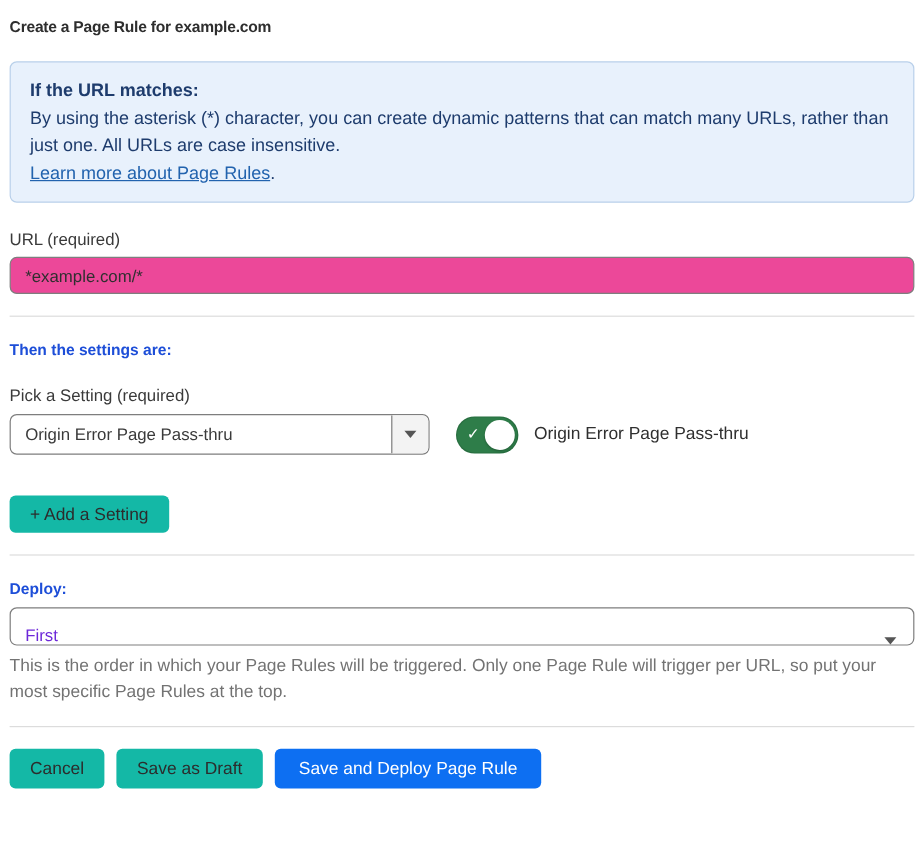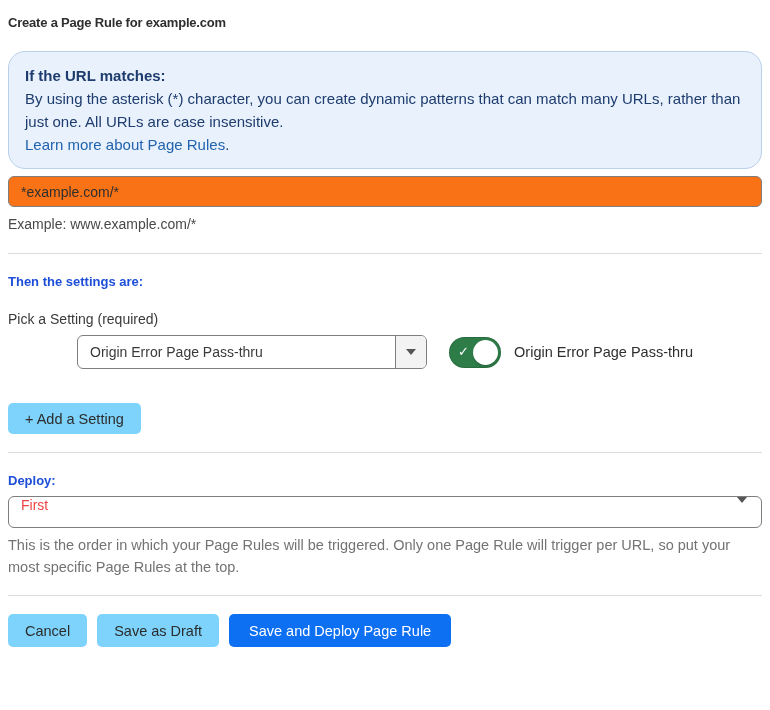--- a/index.html
+++ b/index.html
@@ -18,29 +18,30 @@
     line-height: 26px;
     font-weight: 700;
     color: #2e2e2e;
     letter-spacing: -0.2px;
   }
 
   .info-box {
     margin-top: 15px;
     background: var(--info-bg, #e8f1fc);
     border: 1px solid var(--info-border, #b9d0ea);
-    border-radius: 17px;
+    border-radius: 6px;
     padding: 12px 16px;
     color: var(--info-text, #1e3c6d);
     font-size: 15px;
     line-height: 23px;
   }
   .info-heading { font-weight: 700; }
   .info-link {
     color: var(--link-blue, #2263ae);
+    text-decoration: underline;
     cursor: pointer;
   }
 
   .field-label {
     display: block;
     margin-top: 22px;
     font-size: 14px;
     color: #3a3a3a;
   }
 
@@ -48,21 +49,21 @@
     display: block;
     width: 100%;
     height: 31px;
     margin-top: 7px;
     border: 1px solid #7e7e7e;
     border-radius: 6px;
     padding: 0 12px;
     font-family: inherit;
     font-size: 14px;
     color: #2f2f2f;
-    background: #f97316;
+    background: #ec4899;
   }
   .helper-text {
     margin-top: 7px;
     font-size: 14px;
     color: #494949;
     line-height: 21px;
   }
 
   hr.divider {
     border: none;
@@ -74,21 +75,20 @@
     margin: 20px 0 0 0;
     font-size: 13px;
     font-weight: 700;
     color: #1d4ed8;
   }
 
   .setting-row {
     display: flex;
     align-items: center;
     margin-top: 8px;
-    justify-content: center;
   }
 
   .setting-dropdown {
     width: 350px;
     height: 34px;
     border: 1px solid #7e7e7e;
     border-radius: 6px;
     background: #fff;
     display: flex;
     align-items: stretch;
@@ -158,46 +158,46 @@
   .btn {
     font-family: inherit;
     font-size: 14.5px;
     border: none;
     border-radius: 5px;
     height: 33px;
     padding: 0 17px;
     cursor: pointer;
   }
   .btn-gray {
-    background: #7dd3fc;
+    background: #14b8a6;
     color: #2c2c2c;
   }
   .btn-blue {
     background: var(--accent-blue, #0d6ff2);
     color: #ffffff;
     padding: 0 20px;
   }
   .add-setting-btn {
     margin-top: 34px;
     height: 31px;
   }
 
   .order-select {
     width: 100%;
     height: 32px;
     margin-top: 8px;
     border: 1px solid #7e7e7e;
     border-radius: 6px;
     background: #fff;
     display: flex;
-    align-items: flex-start;
+    align-items: flex-end;
     justify-content: space-between;
     padding: 0 14px 0 12px;
     font-size: 14px;
-    color: #ef4444;
+    color: #6d28d9;
     cursor: pointer;
   }
   .order-helper {
     margin: 6px 0 0 0;
     font-size: 14.5px;
     line-height: 22px;
     color: #737373;
   }
 
   .footer {
@@ -214,22 +214,22 @@
 <div class="page">
 
   <h1 class="page-title">Create a Page Rule for example.com</h1>
 
   <div class="info-box">
     <div class="info-heading">If the URL matches:</div>
     <div class="info-body">By using the asterisk (*) character, you can create dynamic patterns that can match many URLs, rather than just one. All URLs are case insensitive.</div>
     <div><a class="info-link">Learn more about Page Rules</a><span>.</span></div>
   </div>
 
+  <label class="field-label">URL (required)</label>
   <input class="url-input" type="text" value="*example.com/*" style="">
-  <div class="helper-text">Example: www.example.com/*</div>
 
   <hr class="divider">
 
   <h2 class="section-heading">Then the settings are:</h2>
 
   <label class="field-label">Pick a Setting (required)</label>
 
   <div class="setting-row">
     <div class="setting-dropdown">
       <span class="dd-value">Origin Error Page Pass-thru</span>

